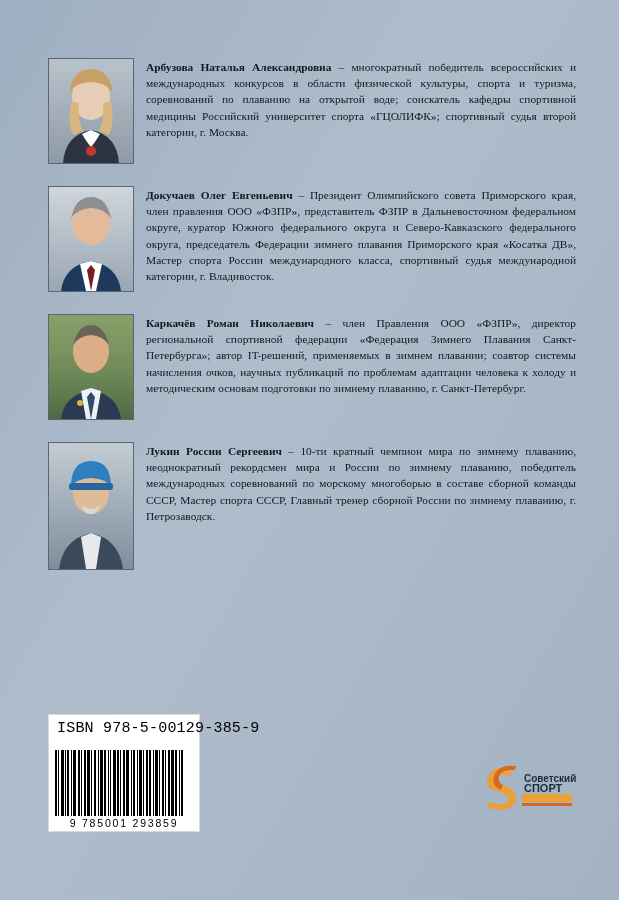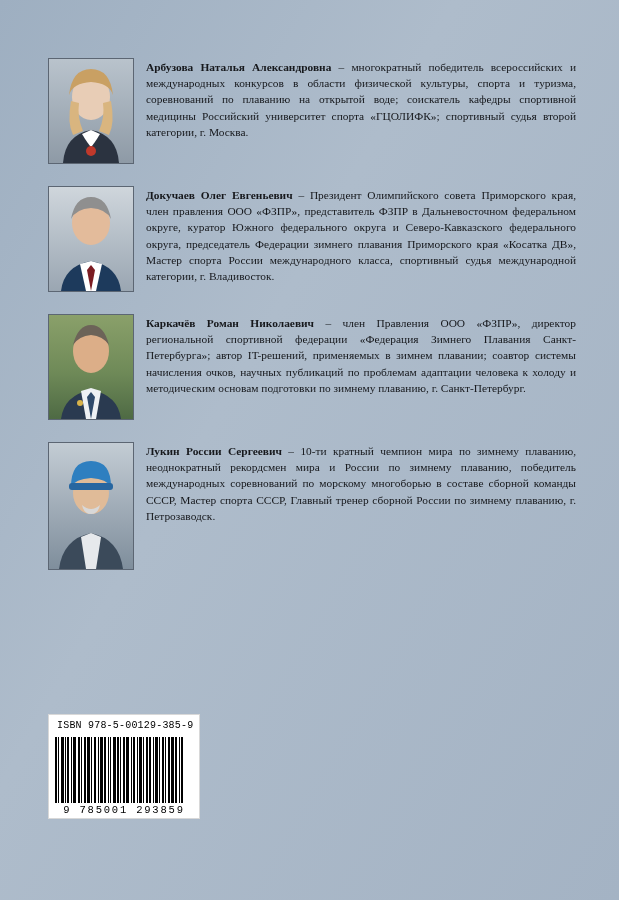--- a/index.html
+++ b/index.html
@@ -77,39 +77,39 @@
     left: 48px;
     top: 714px;
     width: 152px;
     background: #ffffff;
     padding: 4px 6px 2px 6px;
     box-sizing: border-box;
     border: 1px solid #d8d8d8;
   }
   .isbn-text {
     font-family: "Liberation Mono", monospace;
-    font-size: 10px;
+    font-size: 15px;
     color: #000;
     letter-spacing: 0.2px;
-    margin: 1px 0 6px 2px;
+    margin: 1px 0 13px 2px;
     white-space: nowrap;
   }
   .bars {
     display: flex;
     align-items: flex-end;
     height: 66px;
     gap: 0;
   }
   .bars span {
     display: block;
     background: #000;
     height: 100%;
   }
   .barcode-digits {
-    font-family: Liberation Mono, monospace;
+    font-family: Liberation Sans, sans-serif;
     font-size: 10.5px;
     letter-spacing: 1.8px;
     color: #000;
     text-align: center;
     margin-top: 1px;
     white-space: nowrap;
   }
 
   
   .logo {
@@ -311,15 +311,25 @@
           <span style="width:1px;background:transparent"></span>
         <span style="width:2px"></span>
           <span style="width:2px;background:transparent"></span>
         <span style="width:1px"></span>
           <span style="width:1px;background:transparent"></span>
         <span style="width:2px"></span>
       </div>
       <div class="barcode-digits">9 785001 293859</div>
     </div>
 
+    <div class="logo">
+      <svg viewBox="0 0 98 48">
+        <path d="M30 6 q-16 -2 -20 9 q-4 11 8 14 q10 2 12 7 q1 5 -6 6 q-8 1 -14 -3 l0 6 q9 5 19 2 q11 -4 9 -13 q-2 -8 -13 -11 q-8 -2 -7 -6 q1 -4 8 -4 q5 0 9 2z" fill="#e8a13a"></path>
+        <path d="M38 4 q-18 -2 -22 10 q-3 10 7 14 l2 -5 q-6 -3 -4 -9 q3 -7 16 -6z" fill="#d9671f"></path>
+        <rect x="44" y="32" width="50" height="8" fill="#e8a13a"></rect>
+        <rect x="44" y="41" width="50" height="3" fill="#d9671f"></rect>
+        <text x="46" y="20" font-family="Liberation Sans, sans-serif" font-size="10" font-weight="bold" fill="#1e2a38">Советский</text>
+        <text x="46" y="30" font-family="Liberation Sans, sans-serif" font-size="11" font-weight="bold" fill="#1e2a38">СПОРТ</text>
+      </svg>
+    </div>
 
   </div>
 </div>
 
 </body></html>

